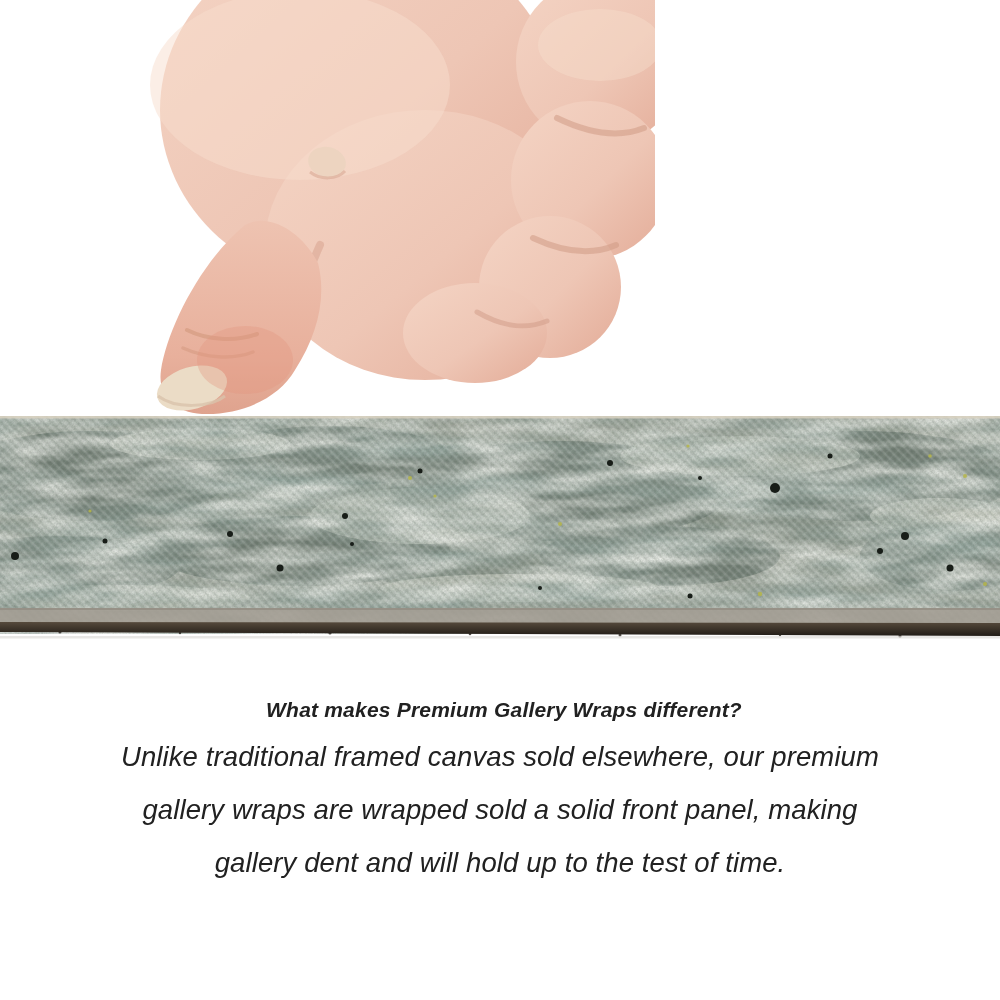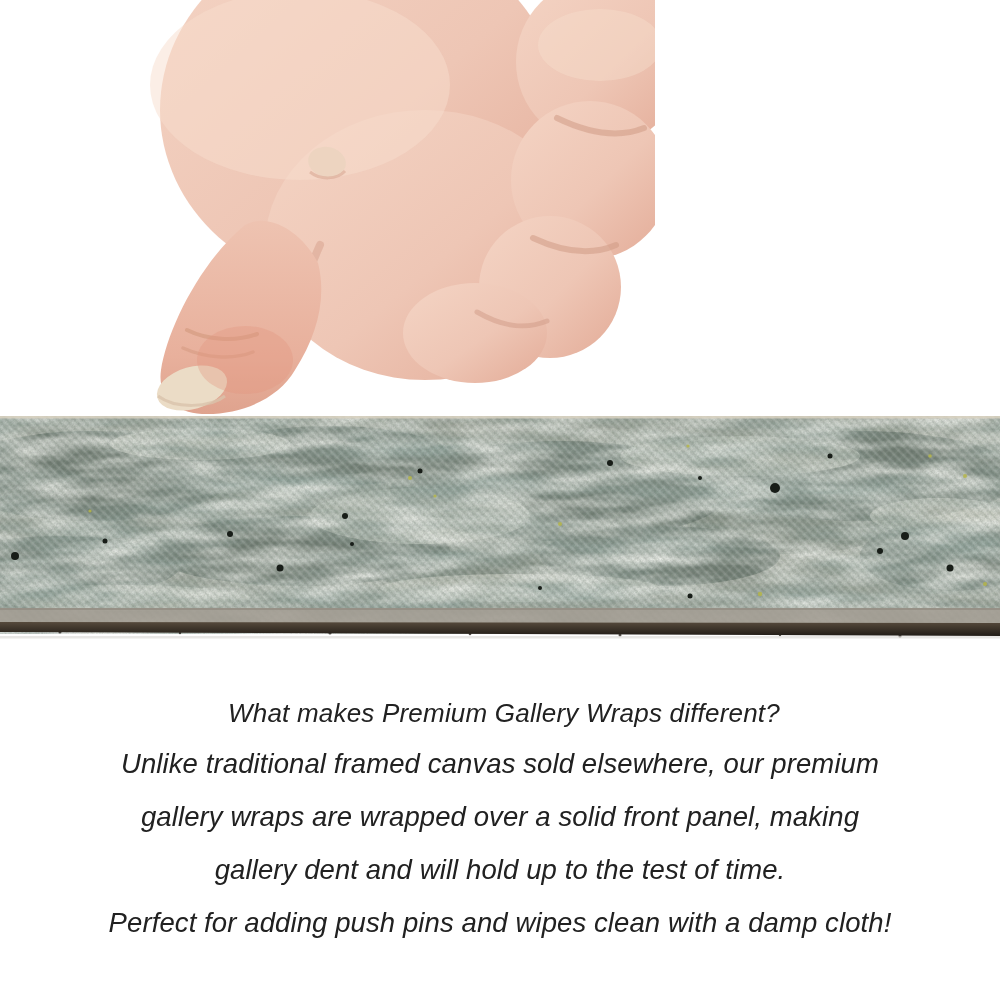--- a/index.html
+++ b/index.html
@@ -27,22 +27,22 @@
     position:absolute;
     left:0;top:698px;
     width:1000px;
     text-align:center;
     font-style:italic;
     color:#212121;
     z-index:1;
   }
   .copy h2{
     margin:0 0 13px 8px;
-    font-size:26px;
-    font-weight:400;
+    font-size:21px;
+    font-weight:700;
     letter-spacing:0.2px;
   }
   .copy p{
     margin:16px;
     font-size:27.5px;
     font-weight:400;
     line-height:37px;
     letter-spacing:0.1px;
   }
 </style>
@@ -211,18 +211,17 @@
         <circle cx="900" cy="220" r="1.6"></circle>
       </g>
 
       <rect x="0" y="220" width="1000" height="2.5" fill="#d9d7d3" opacity="0.6"></rect>
     </svg>
   </div>
 
   <div class="copy">
     <h2>What makes Premium Gallery Wraps different?</h2>
     <p>Unlike traditional framed canvas sold elsewhere, our premium</p>
-    <p>gallery wraps are wrapped over a solid front panel, making</p>
+    <p>gallery wraps are wrapped sold a solid front panel, making</p>
     <p>gallery dent and will hold up to the test of time.</p>
-    <p>Perfect for adding push pins and wipes clean with a damp cloth!</p>
   </div>
 
 </div>
 
 </body></html>

